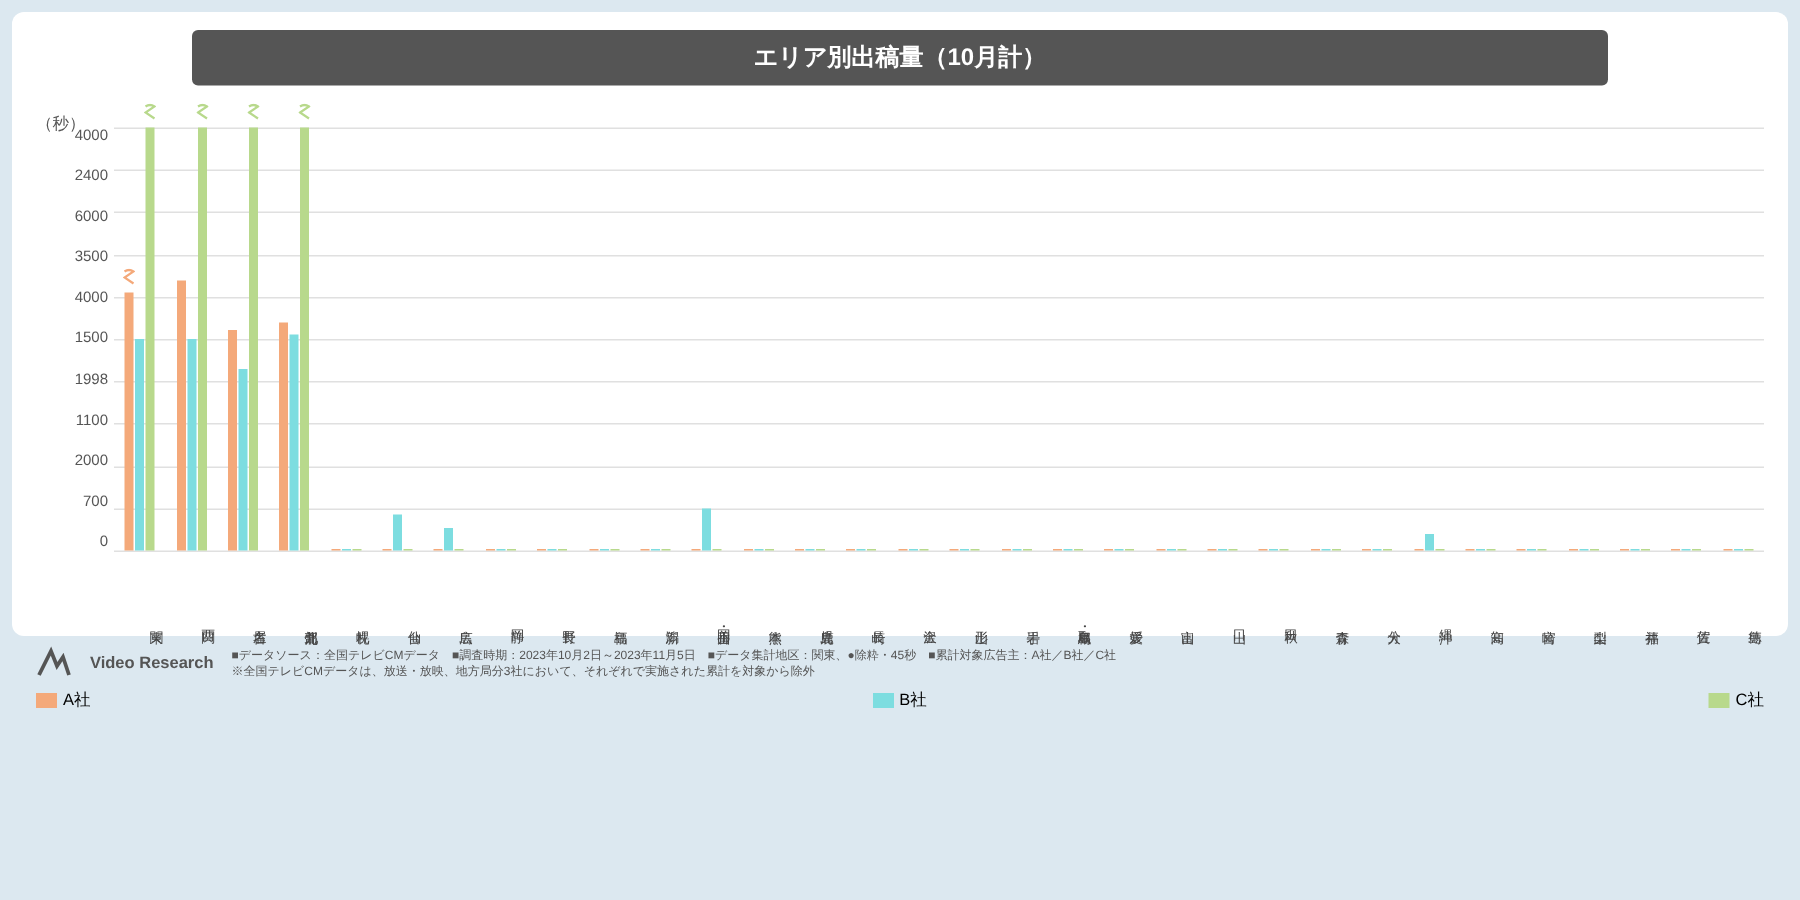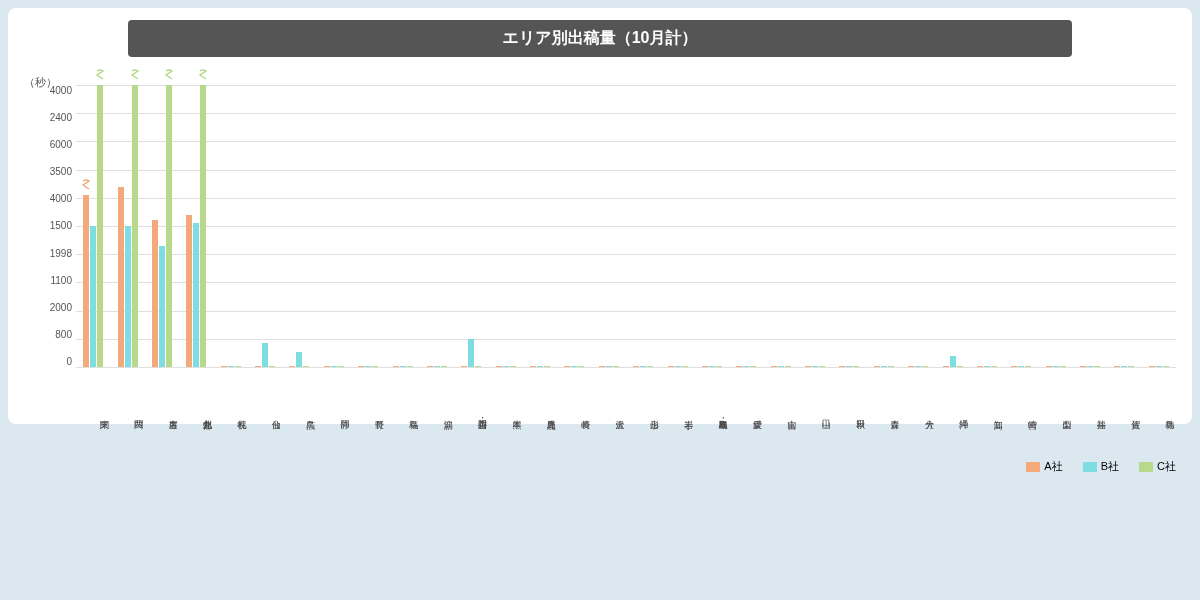--- a/index.html
+++ b/index.html
@@ -59,22 +59,21 @@
     .y-label {
       font-size: 11px;
       color: #555;
       position: absolute;
       top: 10px;
       left: 0;
     }
 
     .legend {
       display: flex;
-      justify-content: flex-end;
-      gap: 20px;
+      justify-content: space-between;
       margin-top: 4px;
       font-size: 11px;
     }
 
     .legend-item {
       display: flex;
       align-items: center;
       gap: 4px;
     }
 
@@ -126,21 +125,21 @@
         <div style="position:absolute; top:20px; bottom:88px; right:0; display:flex; flex-direction:column; justify-content:space-between; align-items:flex-end; padding-right:4px;">
           <span style="font-size:10px;color:#555">4000</span>
           <span style="font-size:10px;color:#555">2400</span>
           <span style="font-size:10px;color:#555">6000</span>
           <span style="font-size:10px;color:#555">3500</span>
           <span style="font-size:10px;color:#555">4000</span>
           <span style="font-size:10px;color:#555">1500</span>
           <span style="font-size:10px;color:#555">1998</span>
           <span style="font-size:10px;color:#555">1100</span>
           <span style="font-size:10px;color:#555">2000</span>
-          <span style="font-size:10px;color:#555">800</span>
+          <span style="font-size:10px;color:#555">700</span>
           <span style="font-size:10px;color:#555">0</span>
         </div>
       </div>
 
       <div style="flex:1; position:relative; height:100%;">
 
         <div id="grid-container" style="position:absolute; top:20px; left:0; right:0; bottom:88px;">
             <div style="position: absolute; left: 0px; right: 0px; top: 100%; height: 1px; background: rgb(224, 224, 224);"></div>
             <div style="position: absolute; left: 0px; right: 0px; top: 90%; height: 1px; background: rgb(224, 224, 224);"></div>
             <div style="position: absolute; left: 0px; right: 0px; top: 80%; height: 1px; background: rgb(224, 224, 224);"></div>
@@ -383,13 +382,25 @@
         <span class="legend-color" style="background:#7ddde0;"></span>
         <span>B社</span>
       </div>
       <div class="legend-item">
         <span class="legend-color" style="background:#b8d98c;"></span>
         <span>C社</span>
       </div>
     </div>
   </div>
 
+  <div class="footer">
+    <div class="vr-logo">
+      <svg class="vr-icon" viewBox="0 0 30 24">
+        <polyline points="2,20 10,4 14,14 18,8 22,20" fill="none" stroke="#555" stroke-width="2.5"></polyline>
+      </svg>
+      <span>Video Research</span>
+    </div>
+    <div class="footer-text">
+      ■データソース：全国テレビCMデータ　■調査時期：2023年10月2日～2023年11月5日　■データ集計地区：関東、●除粋・45秒　■累計対象広告主：A社／B社／C社<br>
+      ※全国テレビCMデータは、放送・放映、地方局分3社において、それぞれで実施された累計を対象から除外
+    </div>
+  </div>
 </div>
 
 </body></html>

